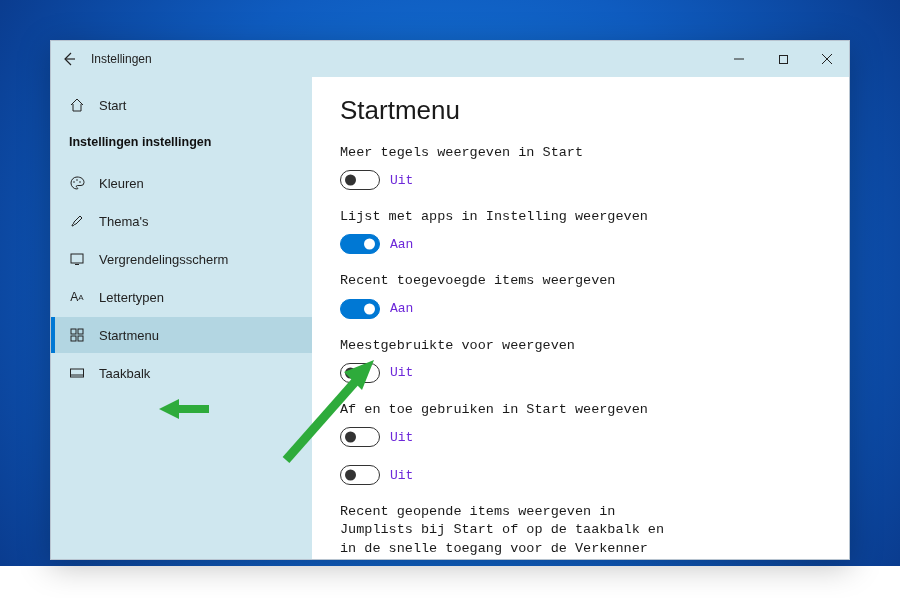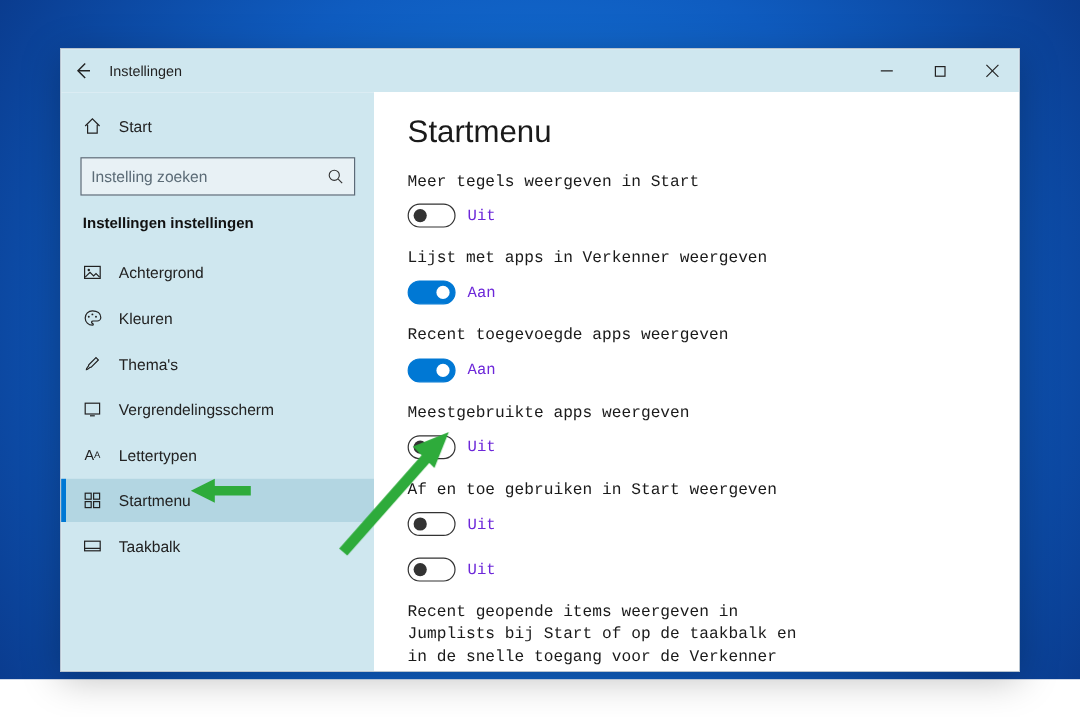--- a/index.html
+++ b/index.html
@@ -134,44 +134,23 @@
 
         <div class="home-row">
           <span class="nav-icon">
             <svg width="16" height="16" viewBox="0 0 16 16">
                 <path d="M2 8 L8 2 L14 8 M4 7 V14 H12 V7" stroke="#222" stroke-width="1" fill="none"></path>
               </svg>
           </span>
           <span>Start</span>
         </div>
 
-        <div class="search-wrap">
-          <div class="search-box">
-            <input type="text" placeholder="Instelling zoeken" style="">
-            <span class="search-icon">
-              <svg width="15" height="15" viewBox="0 0 16 16">
-                  <circle cx="7" cy="7" r="4.5" stroke="#333" stroke-width="1" fill="none"></circle>
-                  <line x1="10.5" y1="10.5" x2="14" y2="14" stroke="#333" stroke-width="1"></line>
-                </svg>
-            </span>
-          </div>
-        </div>
 
         <div class="category-hdr">Instellingen instellingen</div>
 
-        <div class="nav-item">
-          <span class="nav-icon">
-            <svg width="16" height="16" viewBox="0 0 16 16">
-                <rect x="1.5" y="3" width="13" height="10" stroke="#222" fill="none"></rect>
-                <circle cx="5" cy="6" r="1" fill="#222"></circle>
-                <path d="M2 12 L6 8 L9 11 L11 9 L14 12" stroke="#222" fill="none"></path>
-              </svg>
-          </span>
-          <span>Achtergrond</span>
-        </div>
 
         <div class="nav-item">
           <span class="nav-icon">
             <svg width="16" height="16" viewBox="0 0 16 16">
                 <path d="M8 2a6 6 0 1 0 0 12c1 0 1-1 0-1.5s-1-2 .5-2H12a3 3 0 0 0 3-3C15 4 12 2 8 2Z" stroke="#222" fill="none"></path>
                 <circle cx="5" cy="7" r=".8" fill="#222"></circle>
                 <circle cx="8" cy="5" r=".8" fill="#222"></circle>
                 <circle cx="11" cy="7" r=".8" fill="#222"></circle>
               </svg>
           </span>
@@ -233,41 +212,41 @@
           <div class="setting-label">Meer tegels weergeven in Start</div>
           <div class="toggle-row">
             <div class="toggle">
                 <div class="knob"></div>
               </div>
             <span class="toggle-state">Uit</span>
           </div>
         </div>
 
         <div class="setting">
-          <div class="setting-label">Lijst met apps in Verkenner weergeven</div>
+          <div class="setting-label">Lijst met apps in Instelling weergeven</div>
           <div class="toggle-row">
             <div class="toggle on">
                 <div class="knob"></div>
               </div>
             <span class="toggle-state">Aan</span>
           </div>
         </div>
 
         <div class="setting">
-          <div class="setting-label">Recent toegevoegde apps weergeven</div>
+          <div class="setting-label">Recent toegevoegde items weergeven</div>
           <div class="toggle-row">
             <div class="toggle on">
                 <div class="knob"></div>
               </div>
             <span class="toggle-state">Aan</span>
           </div>
         </div>
 
         <div class="setting">
-          <div class="setting-label">Meestgebruikte apps weergeven</div>
+          <div class="setting-label">Meestgebruikte voor weergeven</div>
           <div class="toggle-row">
             <div class="toggle">
                 <div class="knob"></div>
               </div>
             <span class="toggle-state">Uit</span>
           </div>
         </div>
 
         <div class="setting">
           <div class="setting-label">Af en toe gebruiken in Start weergeven</div>

